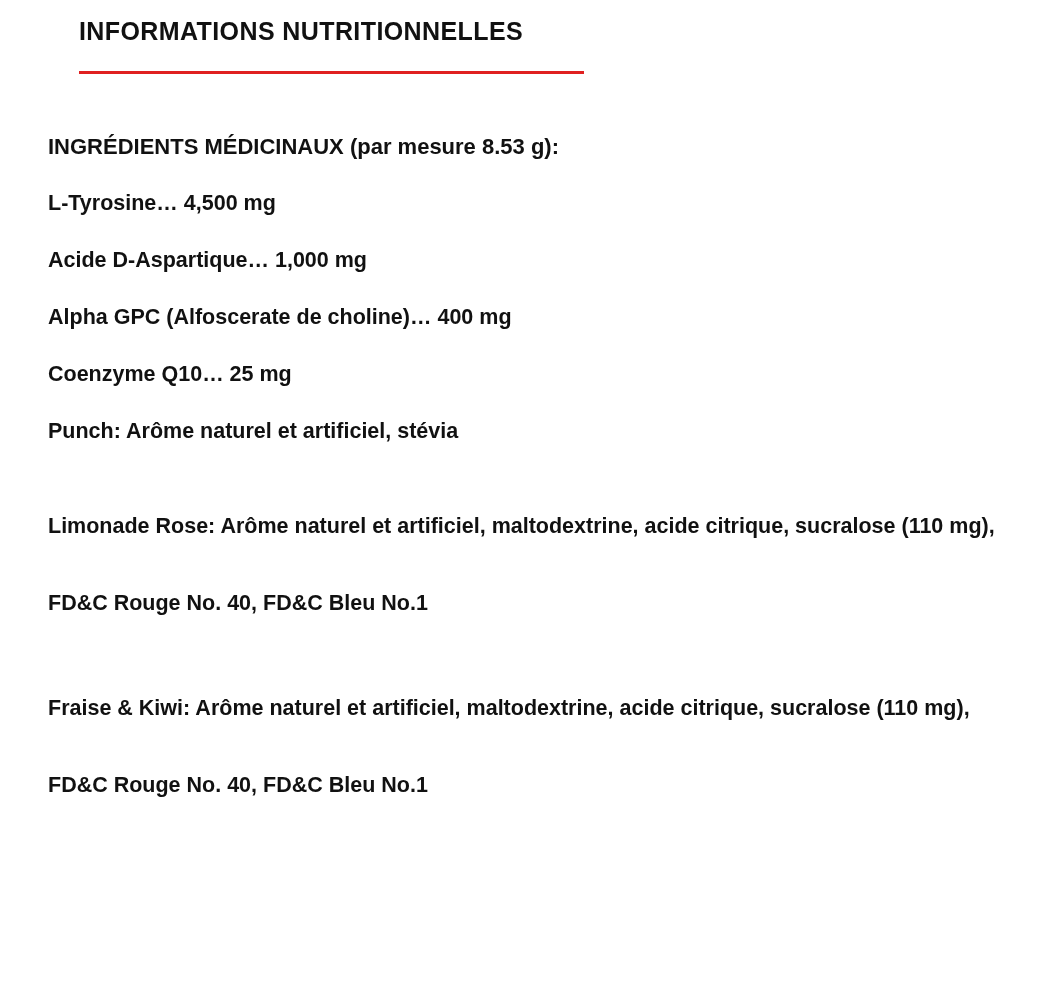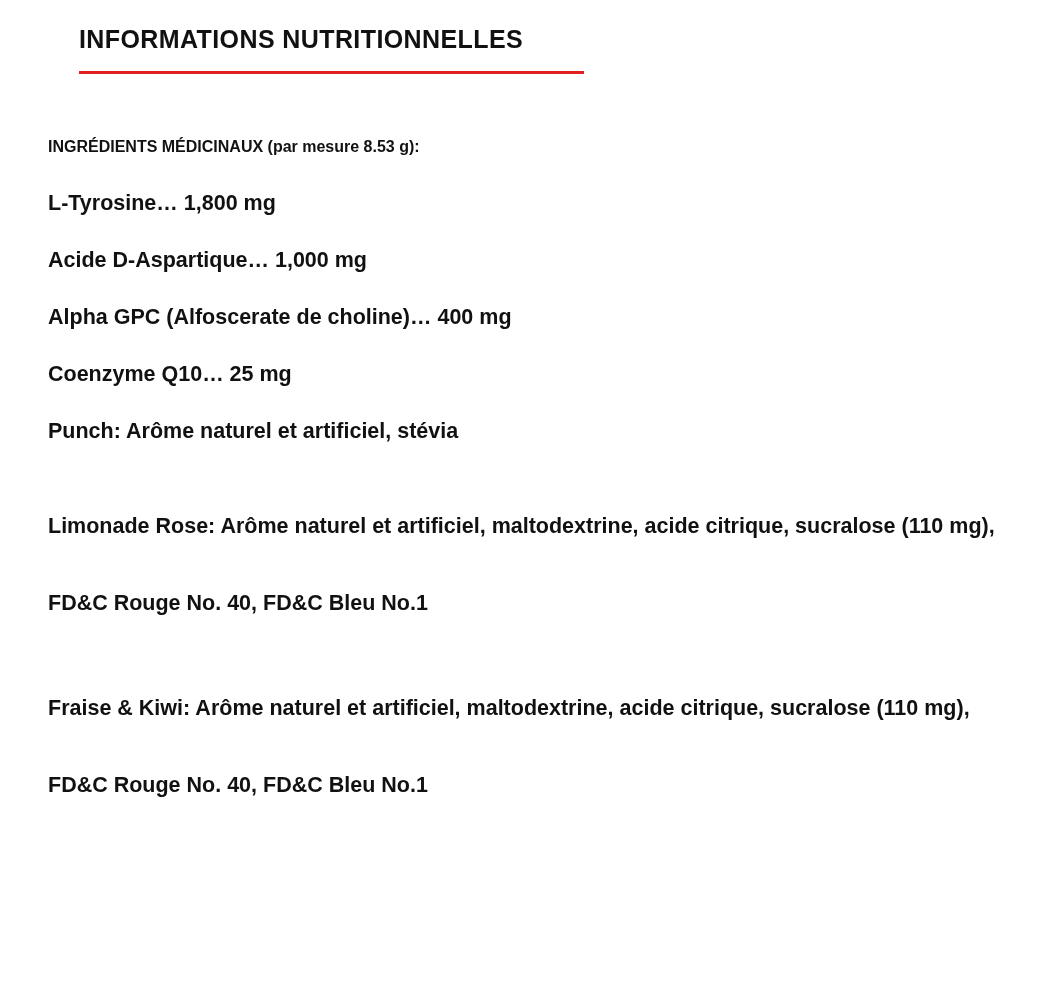--- a/index.html
+++ b/index.html
@@ -17,21 +17,21 @@
   .page {
     position: relative;
     width: 1045px;
     height: 994px;
     box-sizing: border-box;
     background: #ffffff;
   }
   .section-title {
     position: absolute;
     left: 79px;
-    top: 24px;
+    top: 16px;
     font-size: 25px;
     font-weight: 700;
     letter-spacing: 0.4px;
     color: #111111;
     line-height: 1.2;
   }
   .title-rule {
     position: absolute;
     left: 79px;
     top: 71px;
@@ -53,21 +53,21 @@
     white-space: nowrap;
   }
   .line.wrap {
     white-space: normal;
     line-height: 77px;
   }
   .spacer {
     height: 28px;
   }
   .heading-line {
-    font-size: 16px;
+    font-size: 22px;
     font-weight: 700;
     line-height: 57px;
   }
   .scroll-hint {
     position: absolute;
     right: 0;
     top: 0;
     width: 6px;
     height: 994px;
     background: transparent;
@@ -79,21 +79,21 @@
 <div class="page">
 
   <div class="section-title">INFORMATIONS NUTRITIONNELLES</div>
 
   <div class="title-rule"></div>
 
   <div class="body-block">
 
     <div class="heading-line">INGRÉDIENTS MÉDICINAUX (par mesure 8.53 g):</div>
 
-    <div class="line">L-Tyrosine… 1,800 mg</div>
+    <div class="line">L-Tyrosine… 4,500 mg</div>
     <div class="line">Acide D-Aspartique… 1,000 mg</div>
     <div class="line">Alpha GPC (Alfoscerate de choline)… 400 mg</div>
     <div class="line">Coenzyme Q10… 25 mg</div>
 
 
     <div class="line">Punch: Arôme naturel et artificiel, stévia</div>
 
     <div class="spacer"></div>
 
     <div class="line wrap">Limonade Rose: Arôme naturel et artificiel, maltodextrine, acide citrique, sucralose (110 mg), FD&amp;C Rouge No. 40, FD&amp;C Bleu No.1</div>

